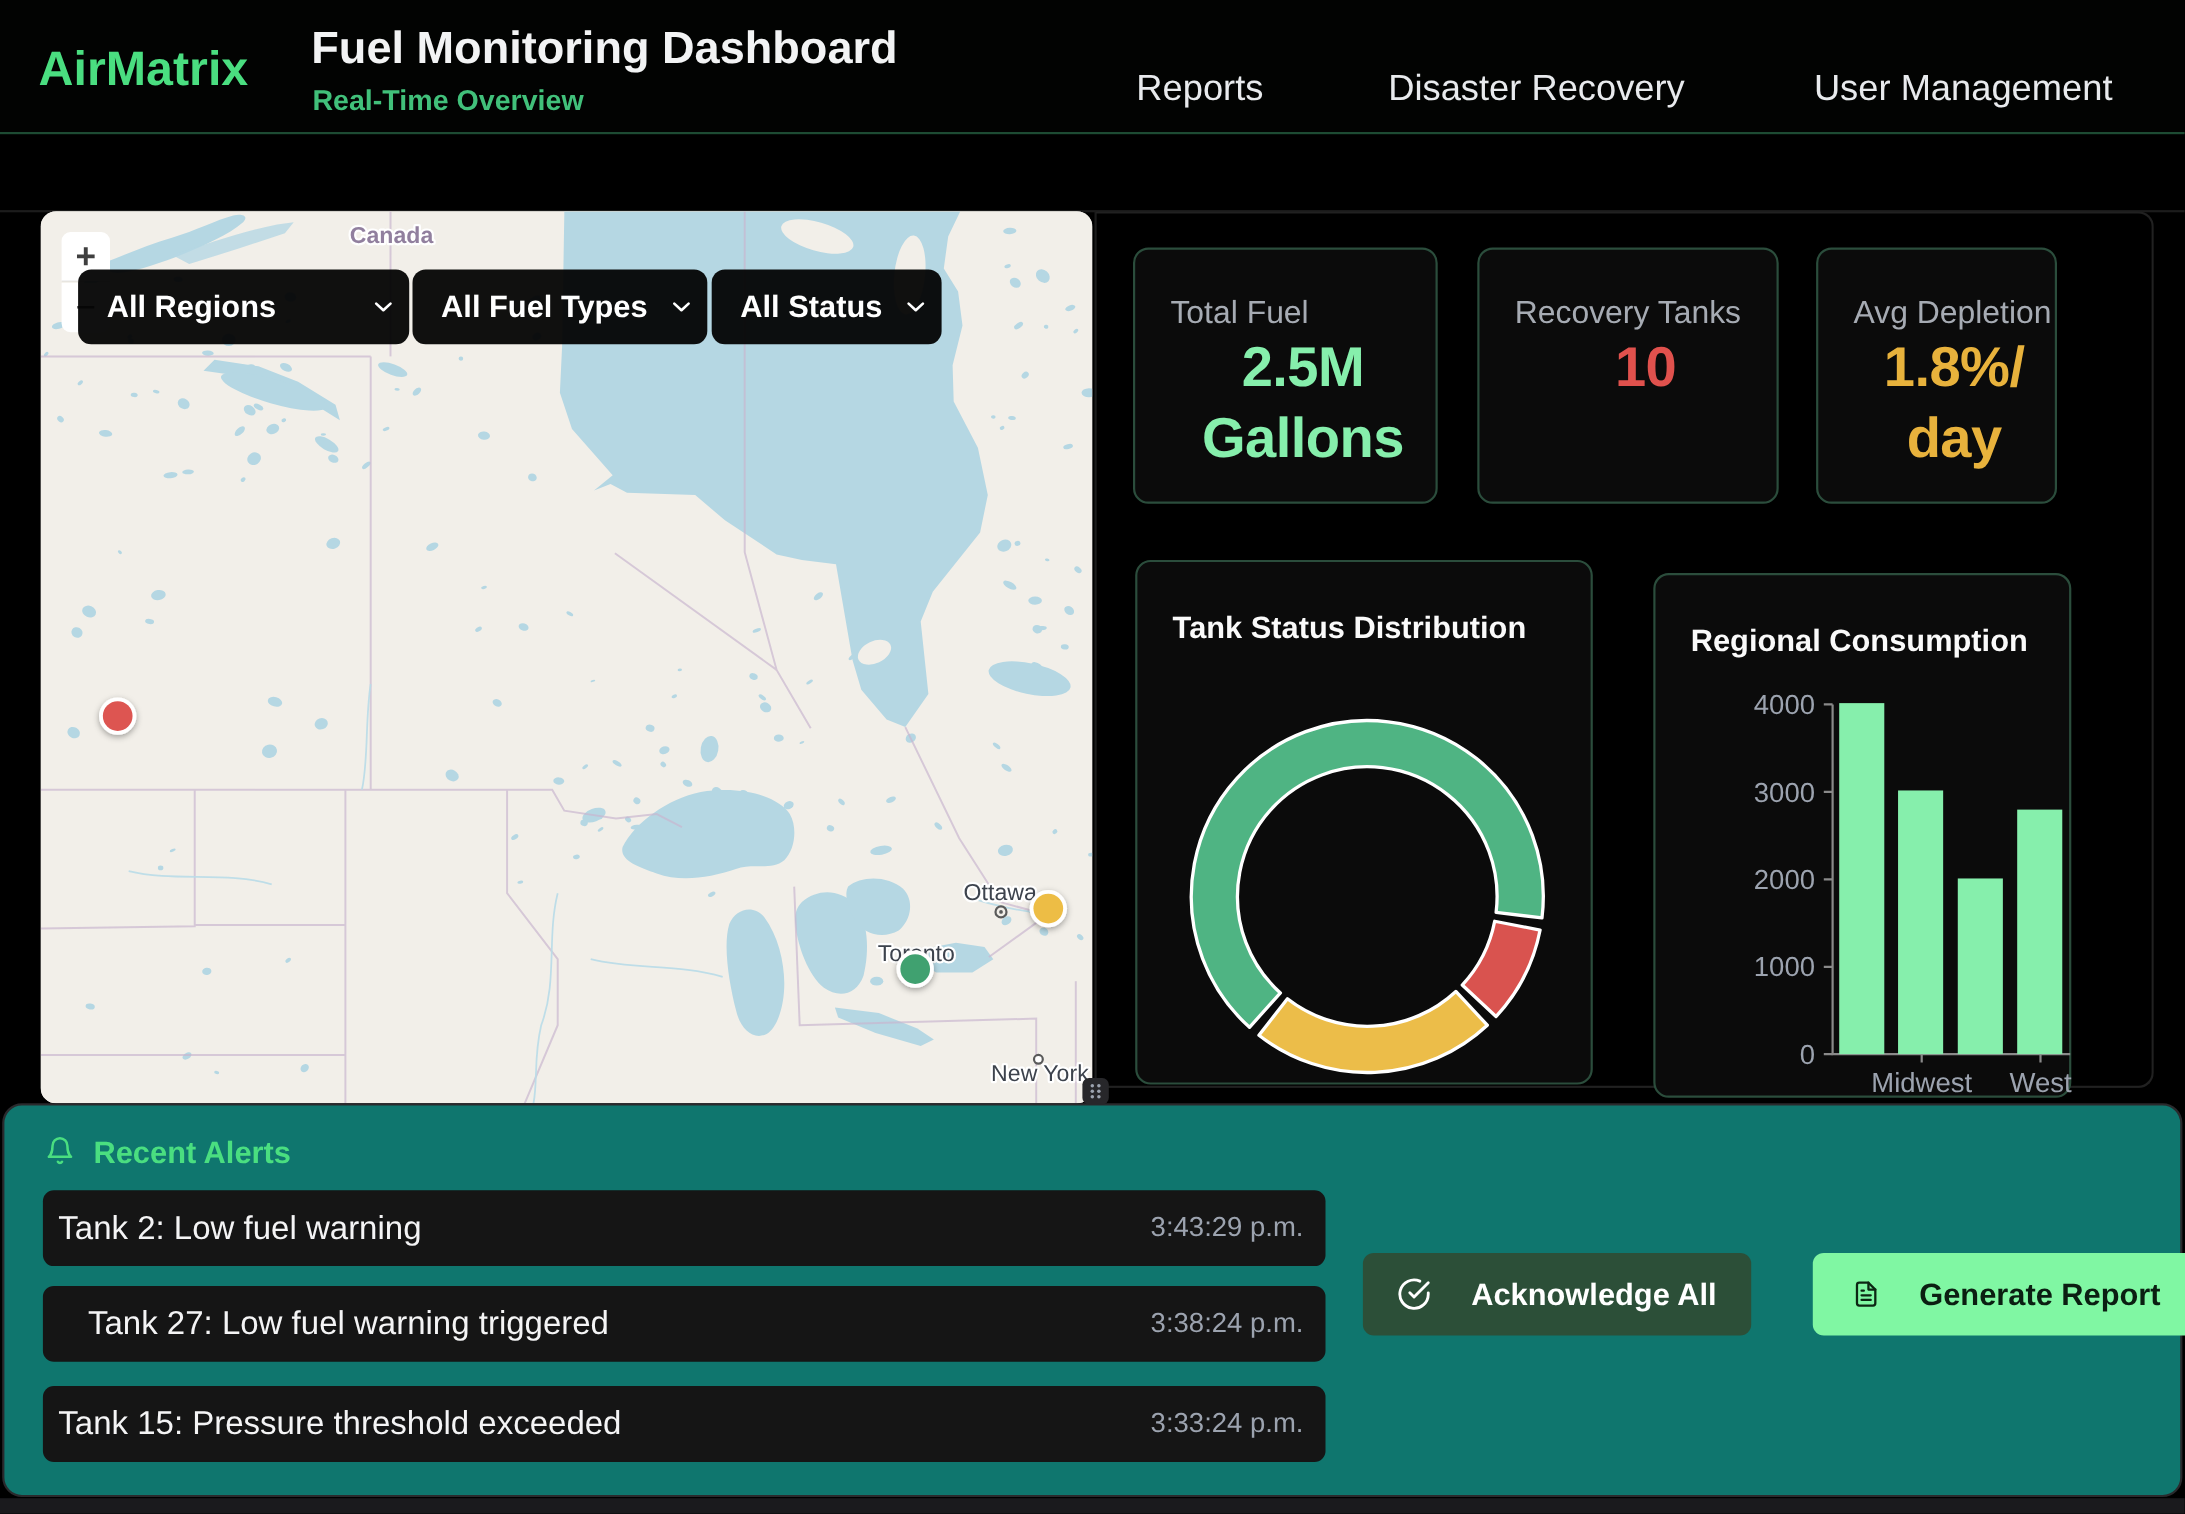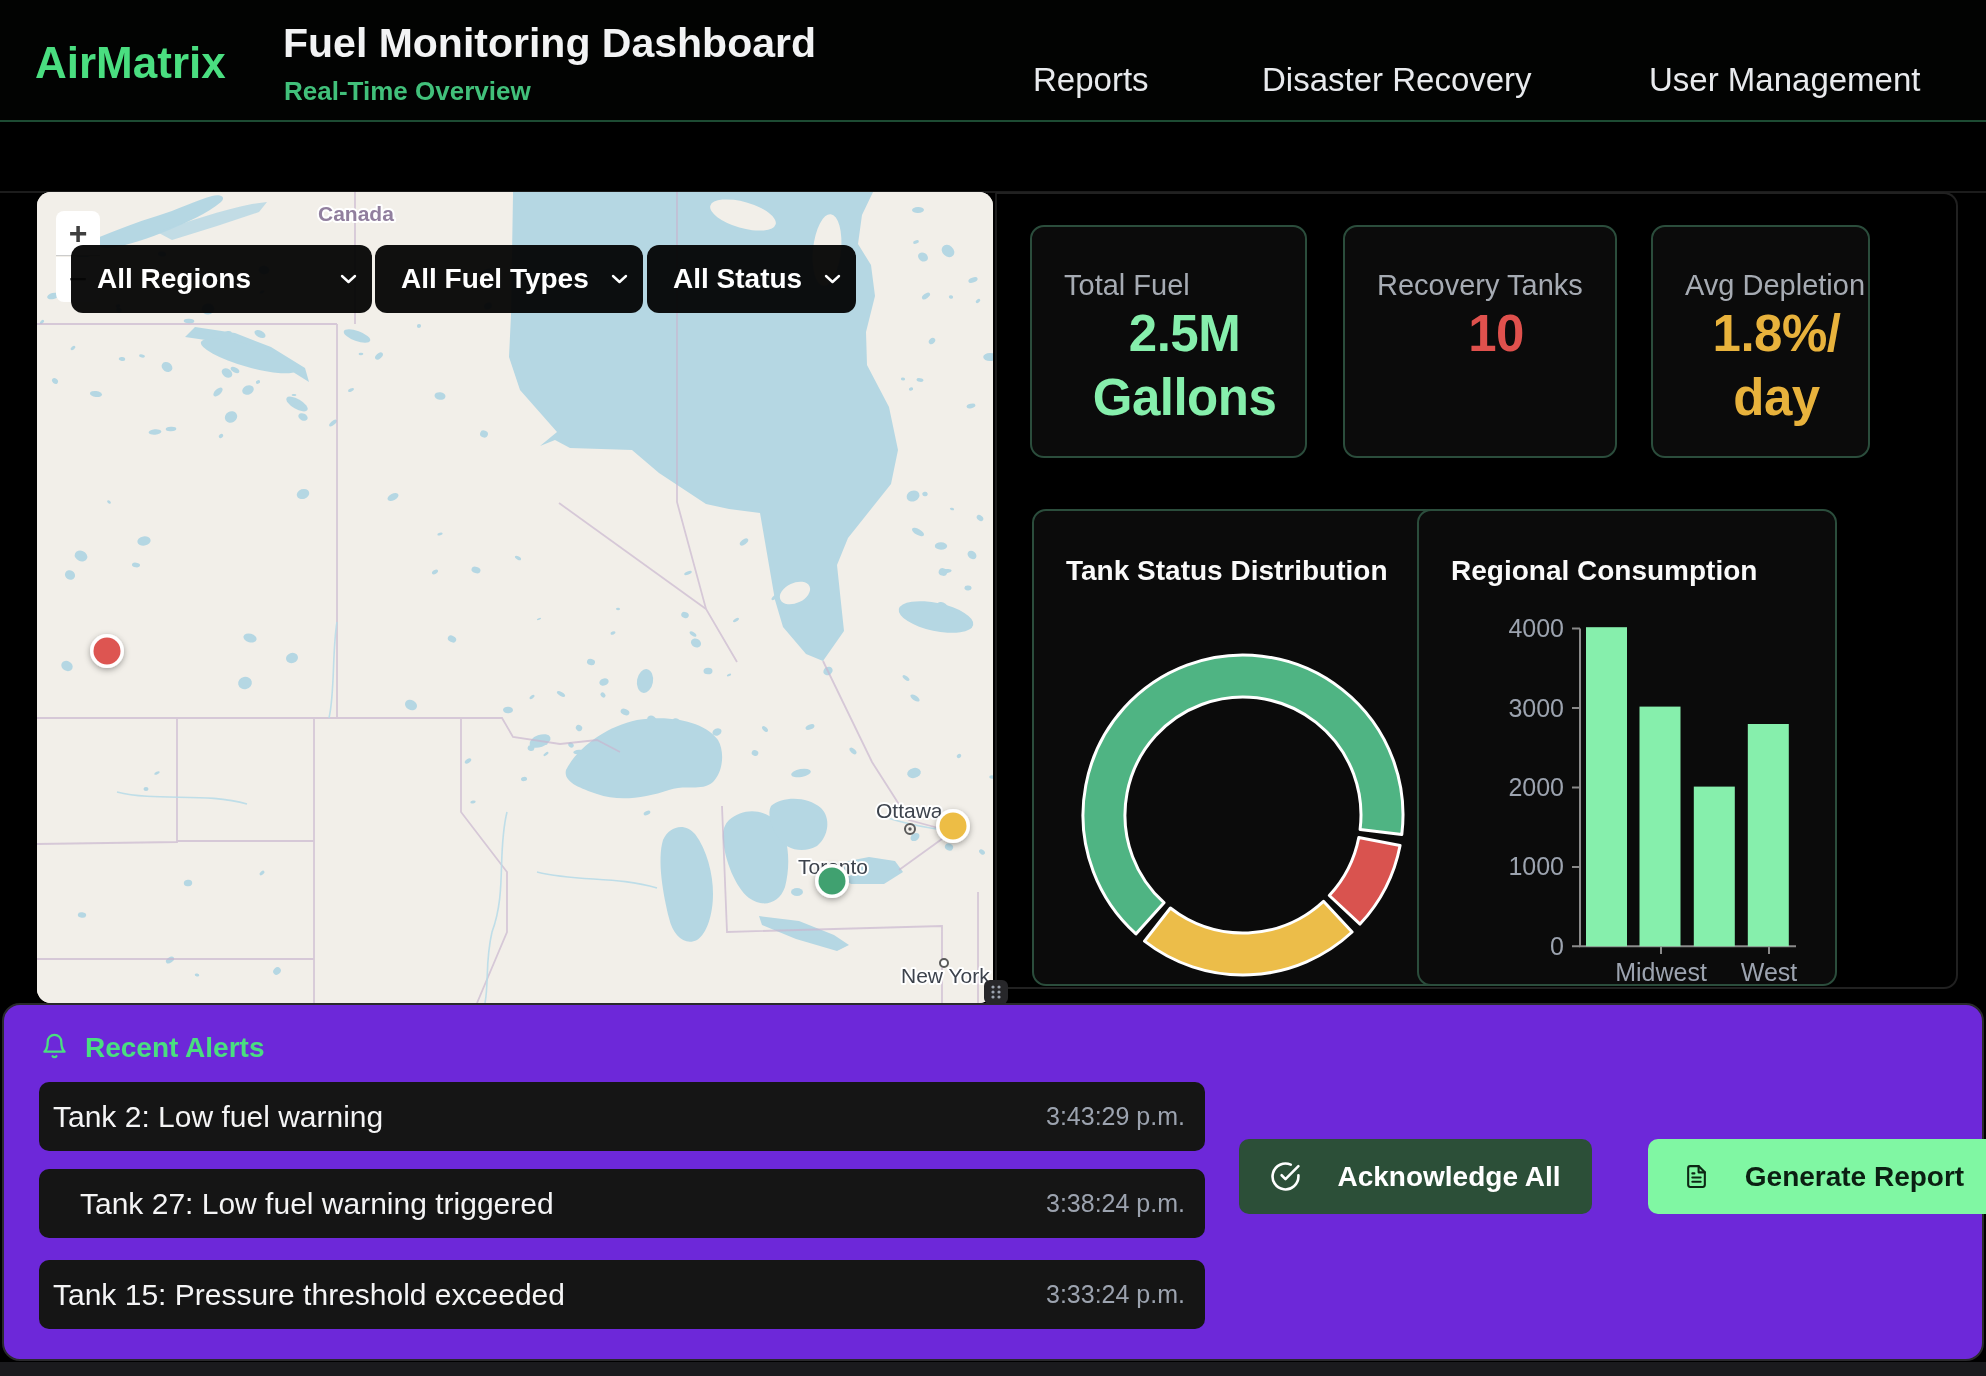--- a/index.html
+++ b/index.html
@@ -22,21 +22,21 @@
 .pill { position:absolute; top:53px; height:68px; background:rgba(3,3,3,0.95); border-radius:12px;
   color:#fff; font-size:28px; font-weight:700; display:flex; align-items:center;
   padding:0 15px 0 26px; justify-content:space-between; }
 .scard { position:absolute; top:225px; height:233px; background:#0b0b0b;
   border:2px solid #2b4d3c; border-radius:14px; padding:42px 0 0 32px; }
 .slabel { font-size:29px; line-height:33px; font-weight:400; color:#a6abb3; }
 .sval { margin-top:0px; font-size:51px; font-weight:700; line-height:64px; letter-spacing:-0.5px;text-align:center; }
 .ccard { position:absolute; top:509px; height:477px; background:#0b0b0b;
   border:2px solid #2b4d3c; border-radius:14px; }
 .ctitle { position:absolute; left:32px; top:44px; font-size:28px; font-weight:700; color:#fafafa; }
-#alerts { position:absolute; left:2px; top:1003px; width:1982px; height:358px; background:#6d28d9;
+#alerts { position:absolute; left:2px; top:1003px; width:1982px; height:358px; background:#0f766e;
   border:2px solid #2a2a2d; border-radius:18px; }
 .arow { position:absolute; left:35px; width:1166px; height:69px; background:#151515; border-radius:10px;
   display:flex; align-items:center; justify-content:space-between; padding:0 20px 0 14px; }
 .atext { font-size:30px; font-weight:400; color:#f4f4f5; }
 .atime { font-size:25px; color:#9ca3af; }
 .btn { position:absolute; top:134px; height:75px; border-radius:10px; display:flex;
   align-items:center; justify-content:center; gap:36px; font-size:28px; font-weight:700; }
 #handle { position:absolute; left:984px; top:980px; width:24px; height:24px; background:#27272a;
   border-radius:6px; display:flex; align-items:center; justify-content:center; }
 #bstrip { position:absolute; left:0; top:1362px; width:1986px; height:14px; background:#1a1a1d; }
@@ -310,21 +310,21 @@
 </div>
 
 <div class="ccard" style="left:1032px; width:416px;">
   <div class="ctitle">Tank Status Distribution</div>
   <div class="abs" style="left:0; top:0;"><svg width="416" height="477" viewBox="0 0 416 477">
 <path d="M101.9 422.9 A160 160 0 1 1 367.8 323.5 L326.1 318.4 A118 118 0 1 0 130.0 391.7 Z" fill="#4fb483" stroke="#fff" stroke-width="3" stroke-linejoin="round"></path>
 <path d="M366.1 334.5 A160 160 0 0 1 326.0 413.1 L295.3 384.5 A118 118 0 0 0 324.8 326.5 Z" fill="#d9534f" stroke="#fff" stroke-width="3" stroke-linejoin="round"></path>
 <path d="M318.1 421.0 A160 160 0 0 1 110.5 430.1 L136.4 397.0 A118 118 0 0 0 289.5 390.3 Z" fill="#ecbd49" stroke="#fff" stroke-width="3" stroke-linejoin="round"></path>
 </svg></div>
 </div>
-<div class="ccard" style="left:1417px; width:420px;">
+<div class="ccard" style="left:1503px; width:380px;margin-top:12px;">
   <div class="ctitle">Regional Consumption</div>
   <div class="abs" style="left:0; top:0;"><svg width="420" height="477" viewBox="0 0 420 477">
 <g stroke="#8a8a8a" stroke-width="2" fill="none">
 <path d="M161,117.4 L161,435.3 L377,435.3"></path>
 <path d="M153,117.4 L161,117.4 M153,196.9 L161,196.9 M153,276.4 L161,276.4 M153,355.9 L161,355.9 M153,435.3 L161,435.3"></path>
 <path d="M242,435.3 L242,443 M350,435.3 L350,443"></path>
 </g>
 <g fill="#86efac">
 <rect x="167" y="116.2" width="41" height="319.1"></rect>
 <rect x="220.5" y="195.6" width="41" height="239.7"></rect>

